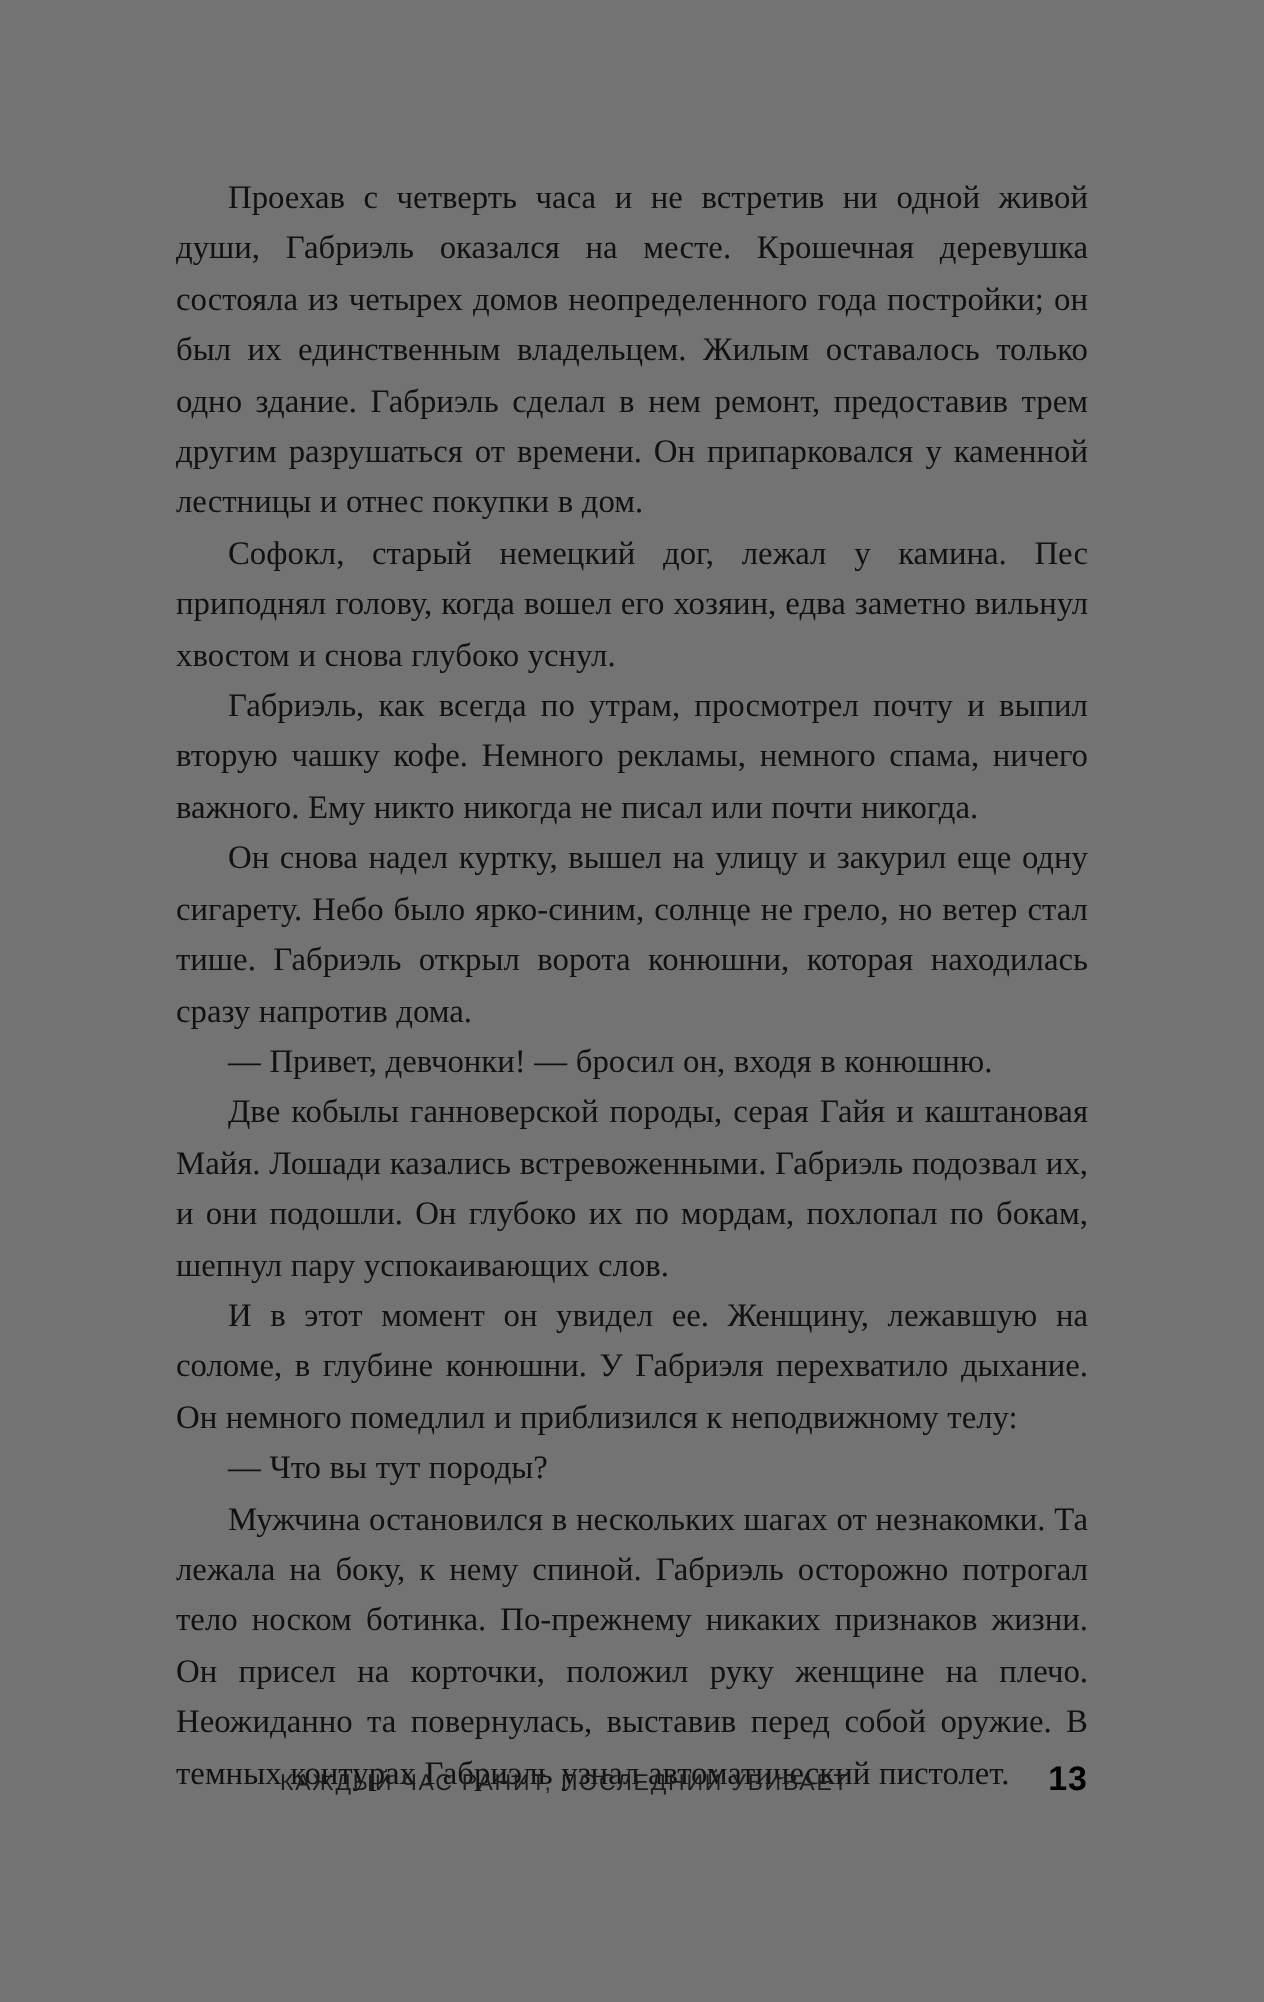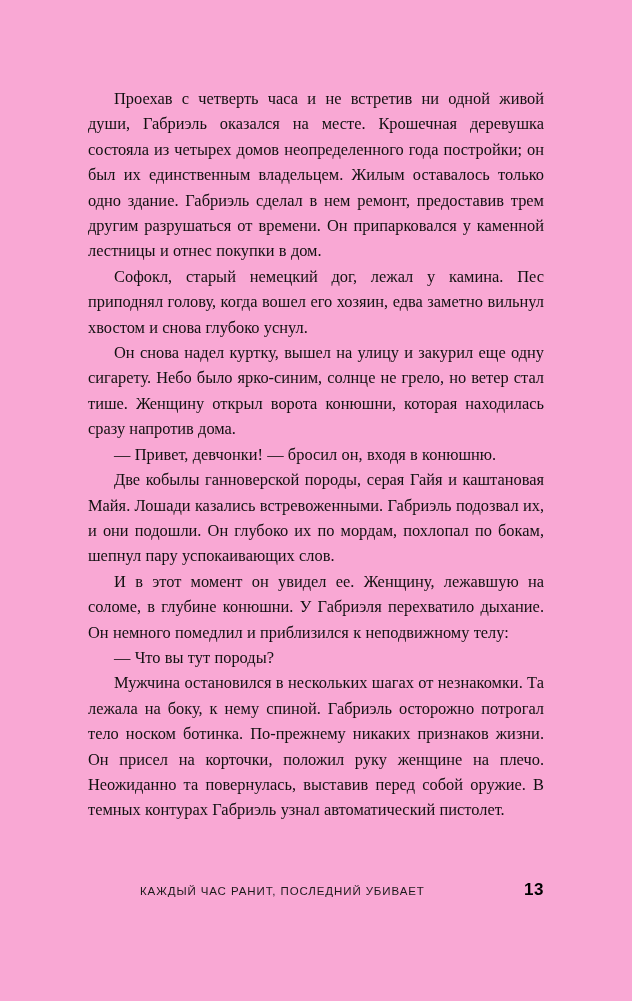--- a/index.html
+++ b/index.html
@@ -11,21 +11,21 @@
     width: 632px;
     height: 1001px;
     font-family: "Liberation Serif", serif;
     color: #111111;
     overflow: hidden;
   }
   .page {
     position: relative;
     width: 632px;
     height: 1001px;
-    background: #f9a8d4;
+    background: #737373;
     box-sizing: border-box;
   }
   .page-body {
     position: absolute;
     left: 88px;
     top: 86px;
     width: 456px;
   }
   .para {
     margin: 0;
@@ -65,21 +65,22 @@
   }
 </style>
 </head>
 <body>
 
 <div class="page">
 
   <div class="page-body">
     <p class="para">Проехав с четверть часа и не встретив ни одной живой души, Габриэль оказался на месте. Крошечная деревушка состояла из четырех домов неопределенного года постройки; он был их единственным владельцем. Жилым оставалось только одно здание. Габриэль сделал в нем ремонт, предоставив трем другим разрушаться от времени. Он припарковался у каменной лестницы и отнес покупки в дом.</p>
     <p class="para">Софокл, старый немецкий дог, лежал у камина. Пес приподнял голову, когда вошел его хозяин, едва заметно вильнул хвостом и снова глубоко уснул.</p>
-    <p class="para">Он снова надел куртку, вышел на улицу и закурил еще одну сигарету. Небо было ярко-синим, солнце не грело, но ветер стал тише. Женщину открыл ворота конюшни, которая находилась сразу напротив дома.</p>
+    <p class="para">Габриэль, как всегда по утрам, просмотрел почту и выпил вторую чашку кофе. Немного рекламы, немного спама, ничего важного. Ему никто никогда не писал или почти никогда.</p>
+    <p class="para">Он снова надел куртку, вышел на улицу и закурил еще одну сигарету. Небо было ярко-синим, солнце не грело, но ветер стал тише. Габриэль открыл ворота конюшни, которая находилась сразу напротив дома.</p>
     <p class="para dialogue">— Привет, девчонки! — бросил он, входя в конюшню.</p>
     <p class="para">Две кобылы ганноверской породы, серая Гайя и каштановая Майя. Лошади казались встревоженными. Габриэль подозвал их, и они подошли. Он глубоко их по мордам, похлопал по бокам, шепнул пару успокаивающих слов.</p>
     <p class="para">И в этот момент он увидел ее. Женщину, лежавшую на соломе, в глубине конюшни. У Габриэля перехватило дыхание. Он немного помедлил и приблизился к неподвижному телу:</p>
     <p class="para dialogue">— Что вы тут породы?</p>
     <p class="para">Мужчина остановился в нескольких шагах от незнакомки. Та лежала на боку, к нему спиной. Габриэль осторожно потрогал тело носком ботинка. По-прежнему никаких признаков жизни. Он присел на корточки, положил руку женщине на плечо. Неожиданно та повернулась, выставив перед собой оружие. В темных контурах Габриэль узнал автоматический пистолет.</p>
   </div>
 
   <div class="page-footer">
     <span class="footer-title">КАЖДЫЙ ЧАС РАНИТ, ПОСЛЕДНИЙ УБИВАЕТ</span>
     <span class="footer-page-number">13</span>

